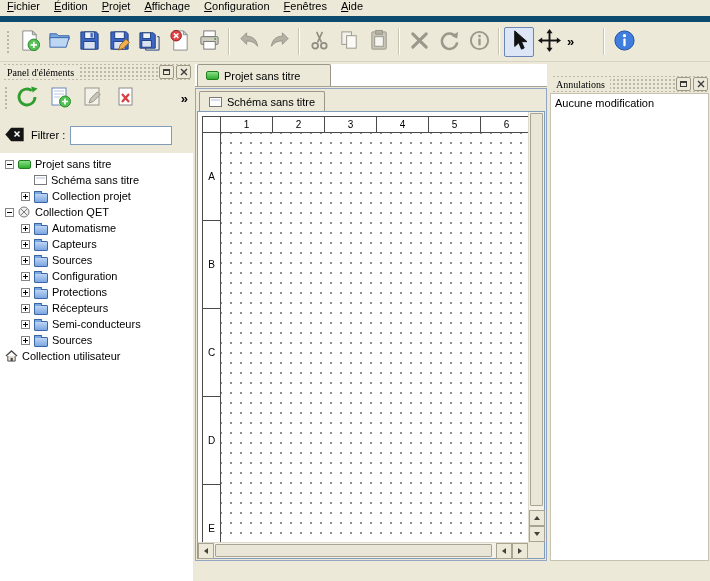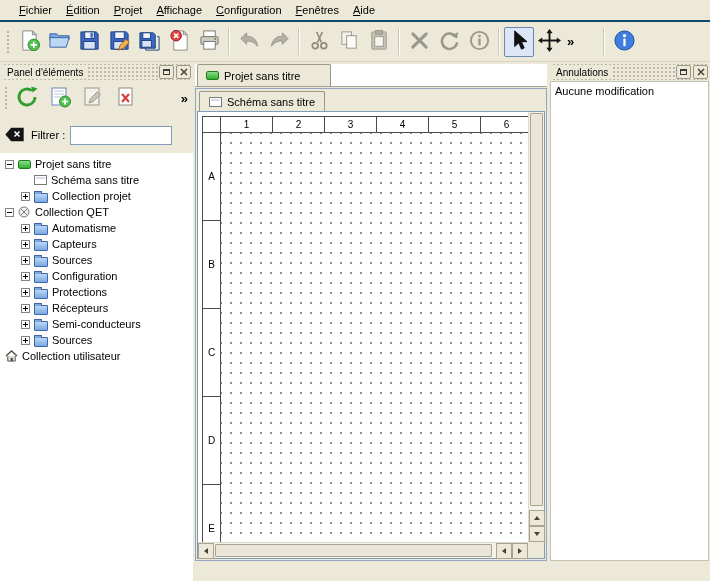--- a/index.html
+++ b/index.html
@@ -5,22 +5,22 @@
   * { box-sizing: border-box; margin:0; padding:0; }
   html,body { width:710px; height:581px; }
   body {
     font-family:"Liberation Sans", sans-serif;
     font-size:11px; color:#000;
     background:#ece9d8;
     position:relative; overflow:hidden;
   }
 
   
-  .menubar { height:22px; display:flex; align-items:flex-end; padding-left:12px;
-             border-bottom:2px solid #0c4a6e; }
+  .menubar { height:22px; display:flex; align-items:flex-end; padding-left:0;
+             border-bottom:6px solid #0c4a6e; }
   .menu-item { display:inline-block; padding:4px 7px; cursor:default; }
   .menu-item::first-letter { text-decoration:underline; }
 
   
   .toolbar { height:40px; display:flex; align-items:center; padding:0 2px;
              border-bottom:1px solid #d8d4c4; }
   .vgrip { width:6px; height:26px; margin:0 3px;
            background-image:radial-gradient(circle,#b9b5a7 1.1px,transparent 1.3px);
            background-size:4px 4px; background-position:1px 1px; }
   .tb-btn { width:30px; height:30px; display:flex; align-items:center; justify-content:center; }
@@ -28,25 +28,25 @@
   .tb-btn.pressed { border:1px solid #6a86b8; background:#dce6f6; border-radius:2px; }
   .tb-sep { width:2px; height:27px; border-left:1px solid #c9c5b5; border-right:1px solid #fff; margin:0 4px; }
   .chev { font-size:13px; font-weight:bold; padding:0 3px; }
 
   
   .workspace { position:absolute; top:62px; left:0; right:0; bottom:0; }
   .statusbar { position:absolute; left:195px; right:0; bottom:0; height:20px; background:#ece9d8; }
 
   
   .left-dock  { position:absolute; left:0; top:0; bottom:0; width:193px; }
-  .right-dock { position:absolute; right:0; top:0; bottom:20px; width:161px; }
+  .right-dock { position:absolute; right:0; top:12px; bottom:20px; width:161px; }
 
   .dock-title { height:16px; margin:2px 2px 0 2px; display:flex; align-items:center; font-size:10px;
                 background-image:radial-gradient(circle,#bcb8aa 1px,transparent 1.2px);
-                background-size:4px 4px; background-position:1px 2px; }
+                background-size:4px 4px; background-position:1px 2px;font-family:Liberation Serif, serif; }
   .dock-title-text { background:#ece9d8; padding:0 5px; white-space:nowrap; }
   .dock-title-spacer { flex:1; }
   .dock-btn { width:15px; height:14px; flex:none; margin-left:2px; background:#ece9d8;
               border:1px solid #9c9884; border-radius:2px;
               display:flex; align-items:center; justify-content:center; }
   .float-glyph { width:7px; height:6px; border:1px solid #3a3a3a; border-top-width:2px; }
   .dock-btn svg { width:8px; height:8px; }
 
   
   .dock-toolbar { height:36px; display:flex; align-items:center; padding:2px 2px 2px 0; }

